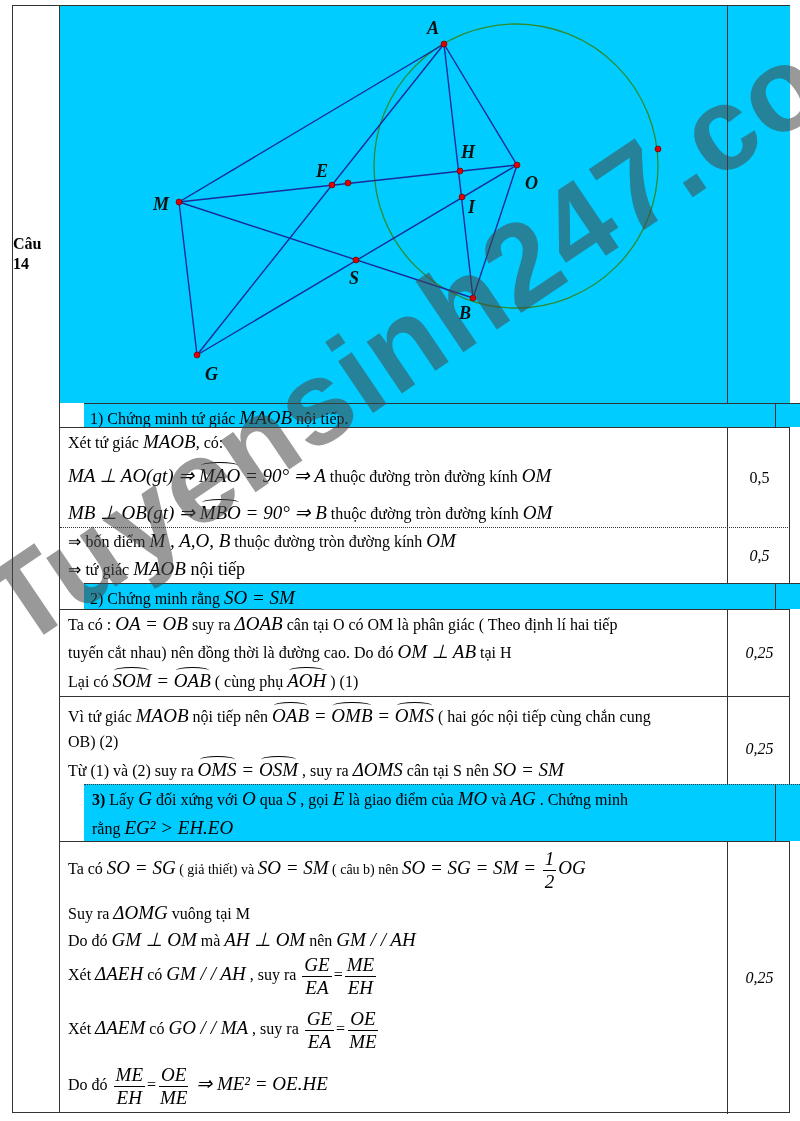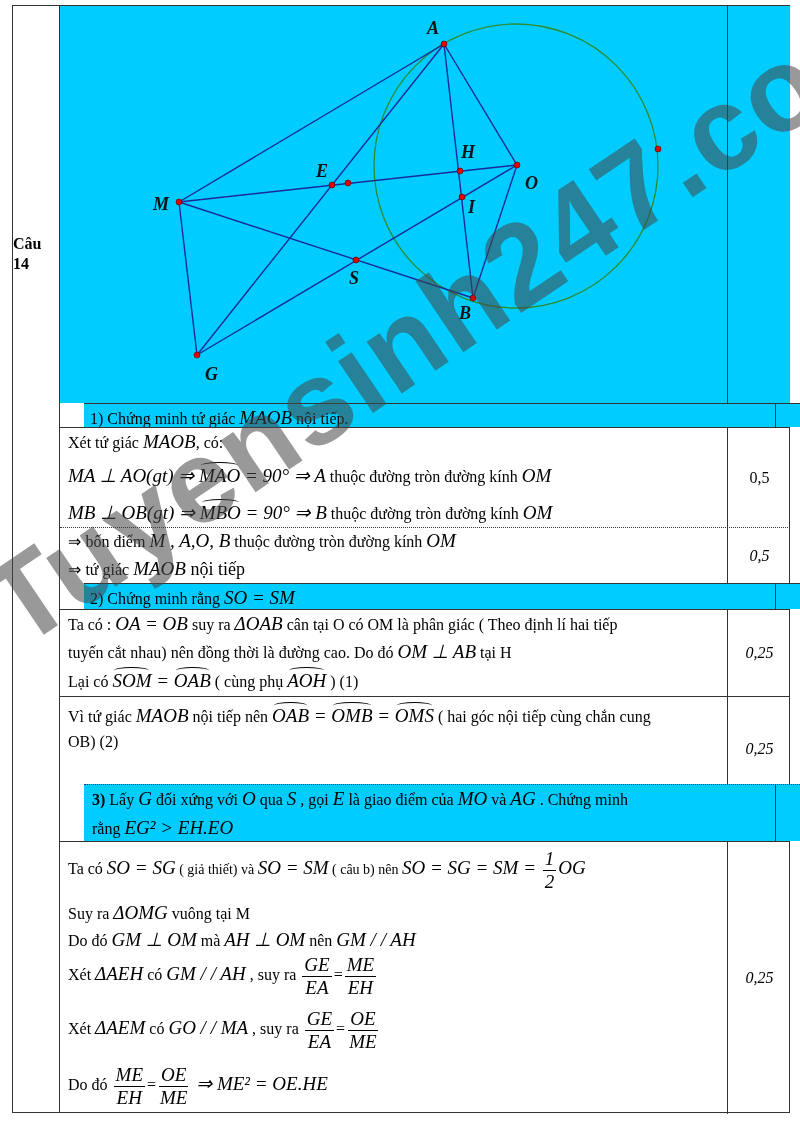--- a/index.html
+++ b/index.html
@@ -128,20 +128,21 @@
       <div class="line" style="top:3px;"><span>Ta có : </span><span class="m">OA = OB</span><span>  suy ra </span><span class="m">ΔOAB</span><span> cân tại O có OM là phân giác ( Theo định lí hai tiếp</span></div>
       <div class="line" style="top:60px;"><span>Lại có </span><span class="m arc">SOM</span><span class="m"> = </span><span class="m arc">OAB</span><span> ( cùng phụ </span><span class="m arc">AOH</span><span> ) (1)</span></div>
     </div>
     <div class="score italic" style="border-left:1.5px solid #333;">0,25</div>
   </div>
 
   <div class="row" style="top:690px;height:104px;">
     <div class="content">
       <div class="line" style="top:8px;"><span>Vì tứ giác </span><span class="m">MAOB</span><span> nội tiếp nên </span><span class="m arc">OAB</span><span class="m"> = </span><span class="m arc">OMB</span><span class="m"> = </span><span class="m arc">OMS</span><span> ( hai góc nội tiếp cùng chắn cung</span></div>
       <div class="line" style="top:36px;"><span>OB) (2)</span></div>
+      <div class="line" style="top:62px;"><span>Từ (1) và (2) suy ra </span><span class="m arc">OMS</span><span class="m"> = </span><span class="m arc">OSM</span><span> , suy ra </span><span class="m">ΔOMS</span><span> cân tại S nên </span><span class="m">SO = SM</span></div>
     </div>
     <div class="score italic" style="border-left:1.5px solid #333;">0,25</div>
   </div>
 
   <div class="row cyan dash" style="top:778px;height:57px;">
     <div class="content">
       <div class="line" style="top:3px;"><b>3) </b><span>Lấy </span><span class="m">G</span><span> đối xứng với </span><span class="m">O</span><span> qua </span><span class="m">S</span><span> , gọi </span><span class="m">E</span><span> là giao điểm của </span><span class="m">MO</span><span> và </span><span class="m">AG</span><span> . Chứng minh</span></div>
       <div class="line" style="top:32px;"><span>rằng </span><span class="m">EG² &gt; EH.EO</span></div>
     </div>
     <div class="score cyan" style="border-left:1.5px solid #333;"></div>

